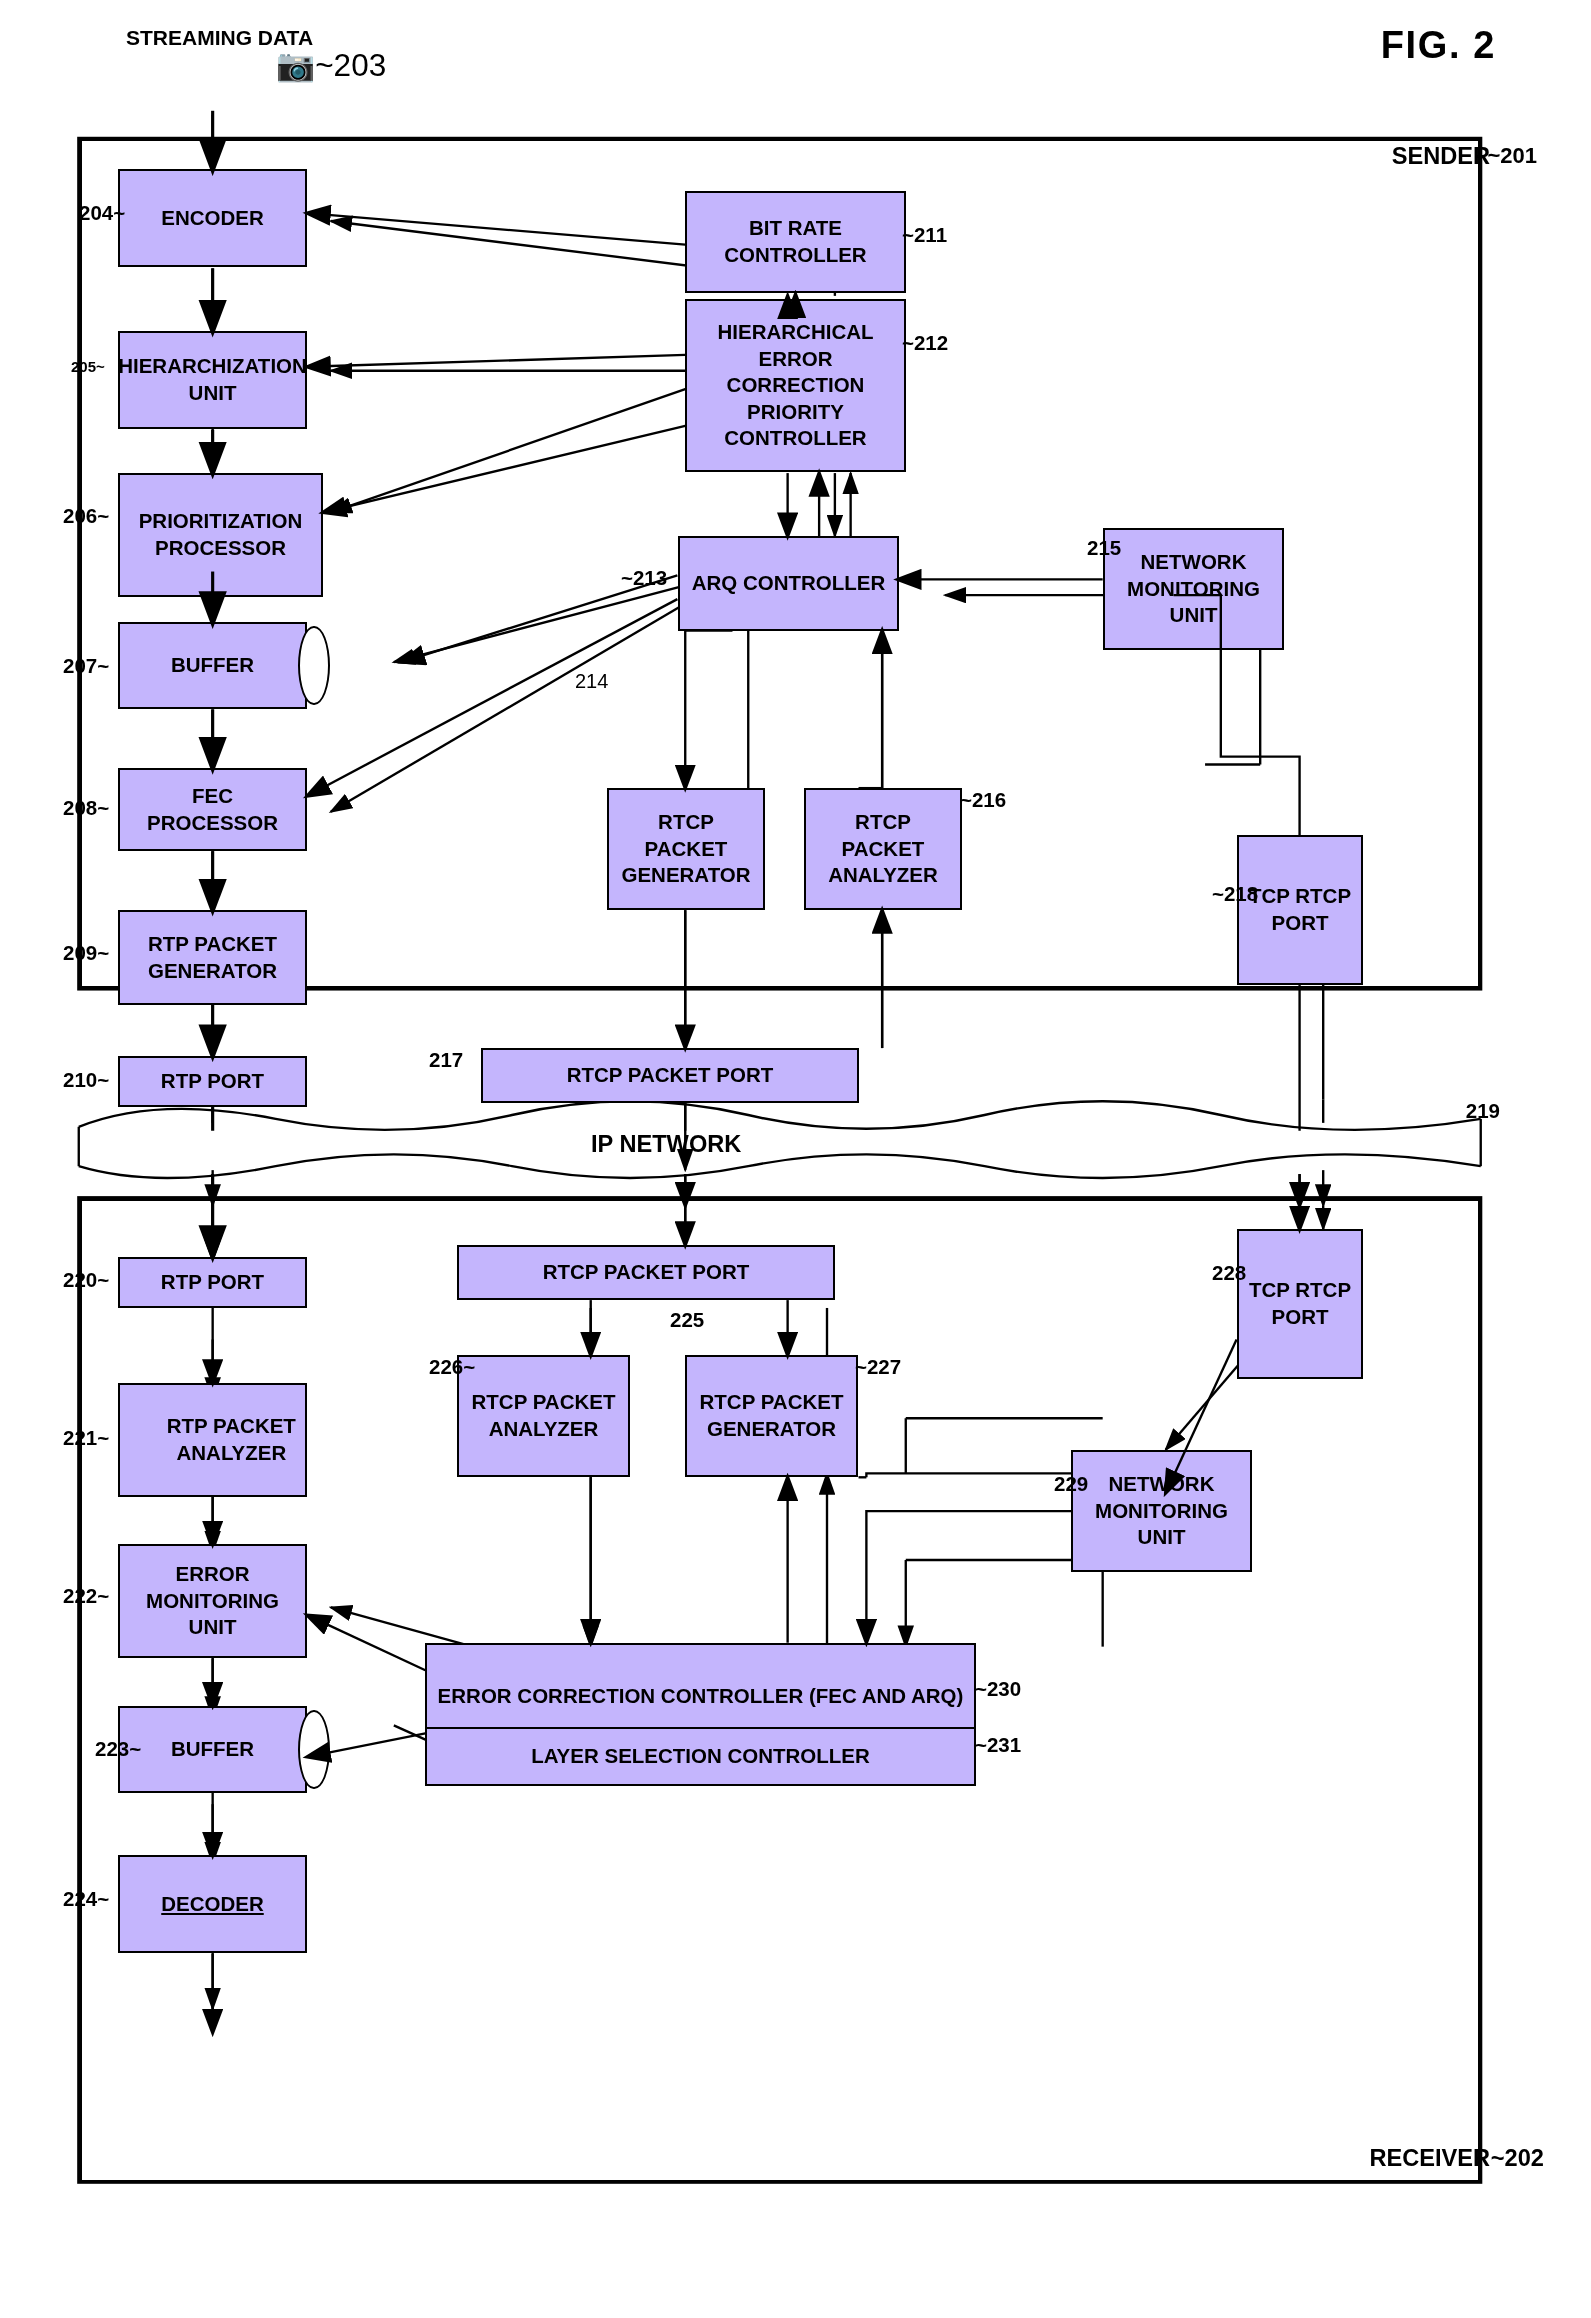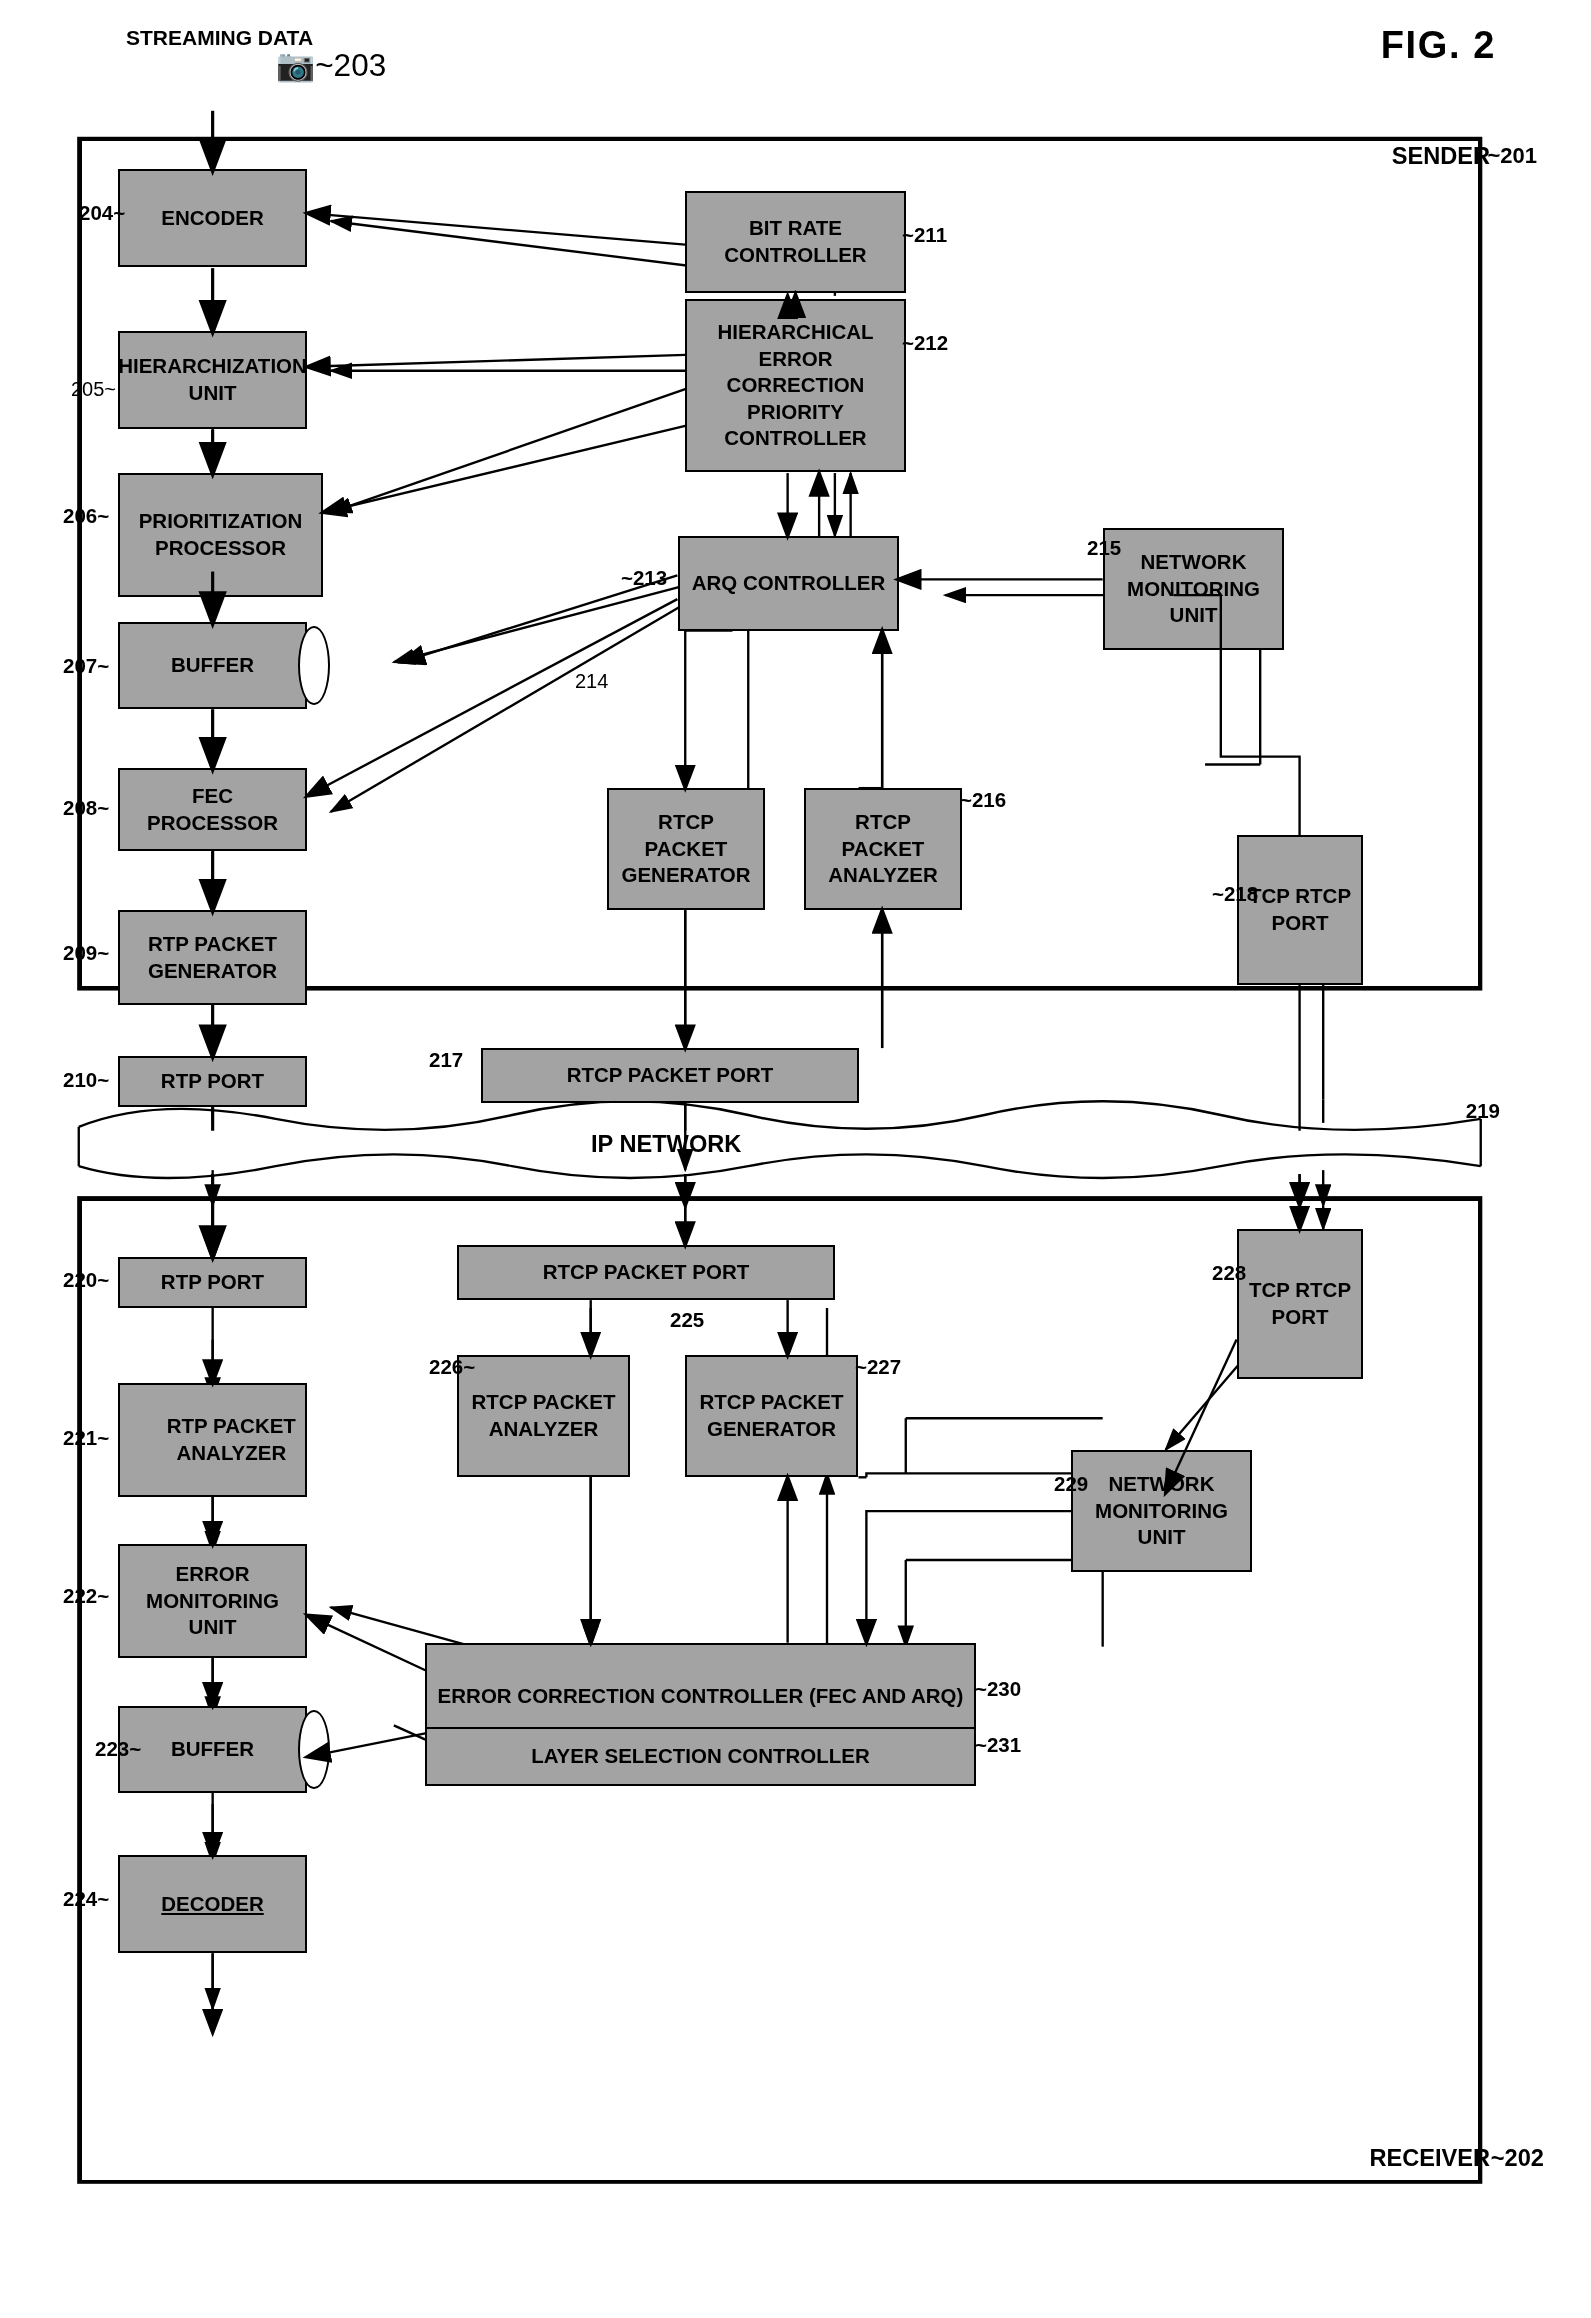--- a/index.html
+++ b/index.html
@@ -26,21 +26,21 @@
       right: 95px;
       font-size: 38px;
       font-weight: bold;
       letter-spacing: 1.6px;
     }
 
     
     .block {
       position: absolute;
       border: 2.4px solid #000;
-      background: #a3a3a3;
+      background: #c4b5fd;
       display: flex;
       align-items: center;
       justify-content: center;
       text-align: center;
       font-size: 20.5px;
       font-weight: bold;
       line-height: 1.3;
       padding: 6.3px;
     }
 
@@ -194,21 +194,21 @@
   <div style="position:absolute; top:1198px; left:79px; width:1402px; height:985px; border:3.2px solid #000;"></div>
 
   <div style="position:absolute; top:1131px; left:591px; font-size:23.6px; font-weight:bold;">IP NETWORK</div>
   <div style="position:absolute; top:1099px; right:91px; font-size:20.5px; font-weight:bold;">219</div>
 
   <div style="position:absolute; top:169px; left:118px; width:189px; height:98px;" class="block">ENCODER</div>
   <div style="position:absolute; top:201px; left:79px; font-size:20.5px; font-weight:bold;">204~</div>
 
   <div style="position:absolute; top:331px; left:118px; width:189px; height:98px;" class="block">HIERARCHIZATION
 UNIT</div>
-  <div style="position:absolute; top:378px; left:71px; font-size:20px; font-weight:normal;">205~</div>
+  <div style="position:absolute; top:358px; left:71px; font-size:15px; font-weight:bold;">205~</div>
 
   <div style="position:absolute; top:473px; left:118px; width:205px; height:124px;" class="block">PRIORITIZATION
 PROCESSOR</div>
   <div style="position:absolute; top:504px; left:63px; font-size:20.5px; font-weight:bold;">206~</div>
 
   <div style="position:absolute; top:622px; left:118px; width:189px; height:87px;" class="block">BUFFER</div>
 
   <div style="position:absolute; top:626px; left:298px; width:31.5px; height:79px; border:2.4px solid #000; border-radius:50%; background:#fff;"></div>
   <div style="position:absolute; top:654px; left:63px; font-size:20.5px; font-weight:bold;">207~</div>
 

